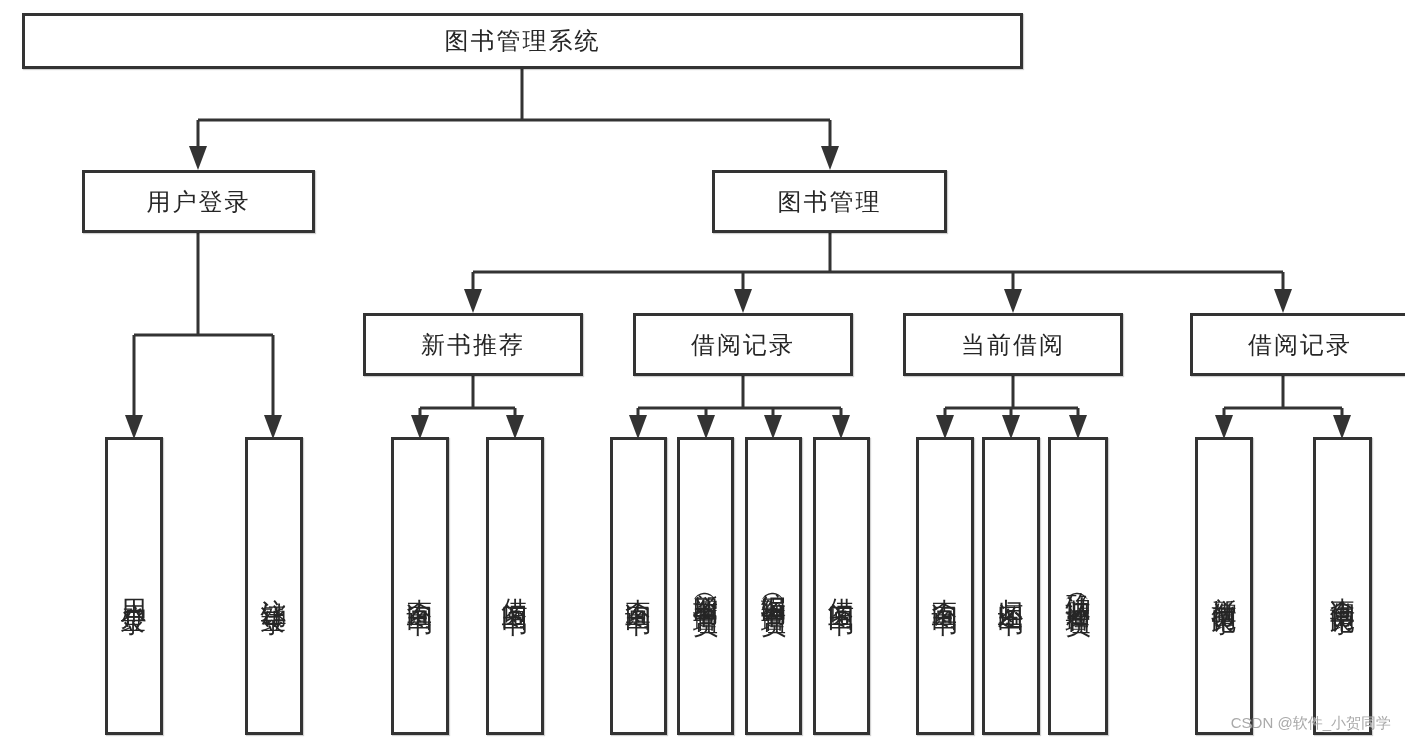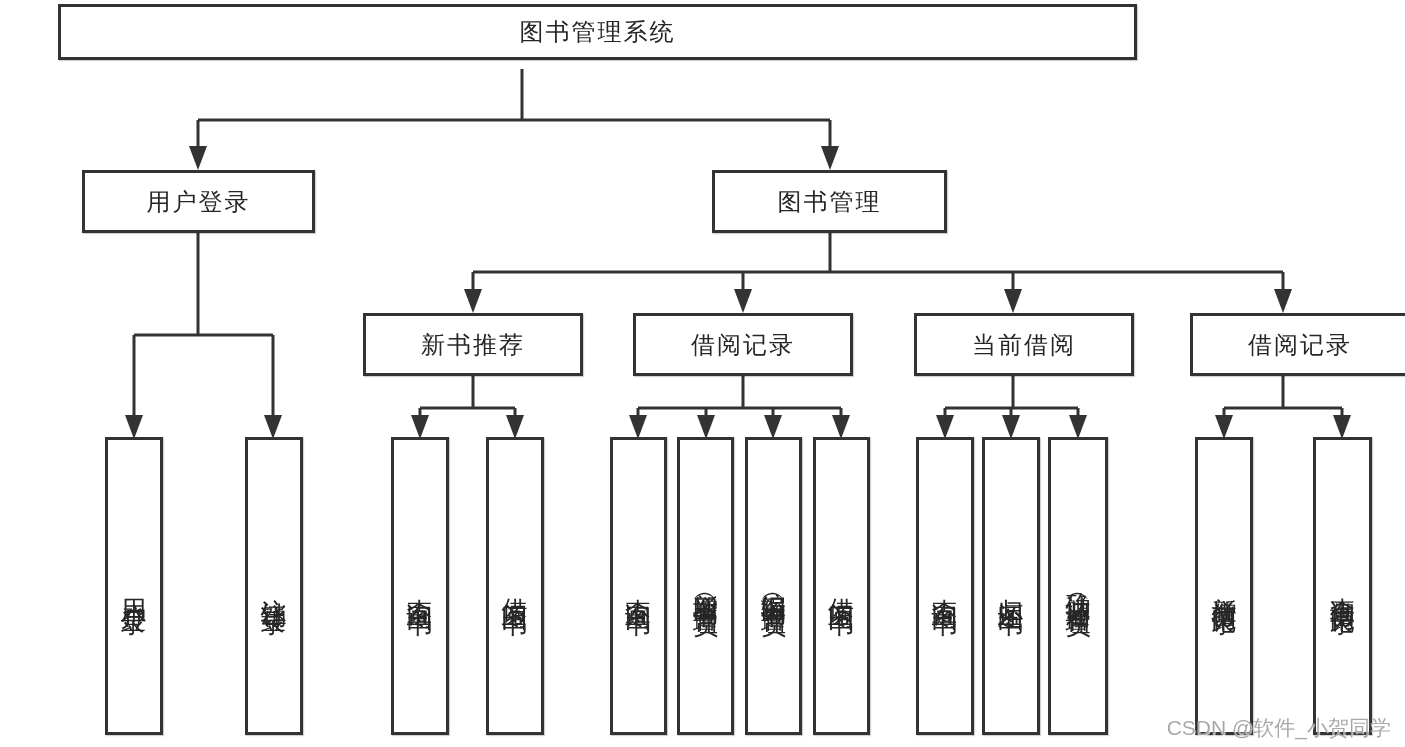--- a/index.html
+++ b/index.html
@@ -55,21 +55,21 @@
     line-height: 1;
   }
   .vbox.long {
     letter-spacing: 3px;
     font-size: 25px;
   }
   .watermark {
     position: absolute;
     top: 714px;
     right: 14px;
-    font-size: 21px;
+    font-size: 15px;
     color: rgba(164,164,164,0.95);
     text-shadow: 1px 1px 1px rgba(255,255,255,0.8);
     white-space: nowrap;
     z-index: 5;
   }
 </style>
 </head>
 <body>
 
 <div class="stage">
@@ -89,28 +89,28 @@
          M1004 289 L1022 289 L1013 313 Z M1274 289 L1292 289 L1283 313 Z
          M125 415 L143 415 L134 439 Z M264 415 L282 415 L273 439 Z
          M411 415 L429 415 L420 439 Z M506 415 L524 415 L515 439 Z
          M629 415 L647 415 L638 439 Z M697 415 L715 415 L706 439 Z
          M764 415 L782 415 L773 439 Z M832 415 L850 415 L841 439 Z
          M936 415 L954 415 L945 439 Z M1002 415 L1020 415 L1011 439 Z
          M1069 415 L1087 415 L1078 439 Z
          M1215 415 L1233 415 L1224 439 Z M1333 415 L1351 415 L1342 439 Z" fill="#333333" stroke="none"></path>
   </svg>
 
-  <div class="node hbox root" style="left:22px; top:4px; width:1079px;margin-left:36px;">图书管理系统</div>
+  <div class="node hbox root" style="left:22px; top:13px; width:1001px;">图书管理系统</div>
 
   <div class="node hbox" style="left:82px; top:170px; width:233px;">用户登录</div>
   <div class="node hbox" style="left:363px; top:313px; width:220px;">新书推荐</div>
 
   <div class="node hbox" style="left:712px; top:170px; width:235px;">图书管理</div>
   <div class="node hbox" style="left:633px; top:313px; width:220px;">借阅记录</div>
-  <div class="node hbox" style="left:903px; top:313px; width:220px;margin-left:11px;">当前借阅</div>
+  <div class="node hbox" style="left:903px; top:313px; width:220px;">当前借阅</div>
   <div class="node hbox" style="left:1173px; top:313px; width:220px;margin-left:17px;">借阅记录</div>
 
   <div class="node vbox" style="left:105px;">用户登录</div>
   <div class="node vbox" style="left:245px;">注销登录</div>
 
   <div class="node vbox" style="left:391px;">查询图书</div>
   <div class="node vbox" style="left:486px;">借阅图书</div>
 
   <div class="node vbox" style="left:610px; width:57px;">查询图书</div>
   <div class="node vbox long" style="left:677px; width:57px;">新增图书（管理员）</div>

